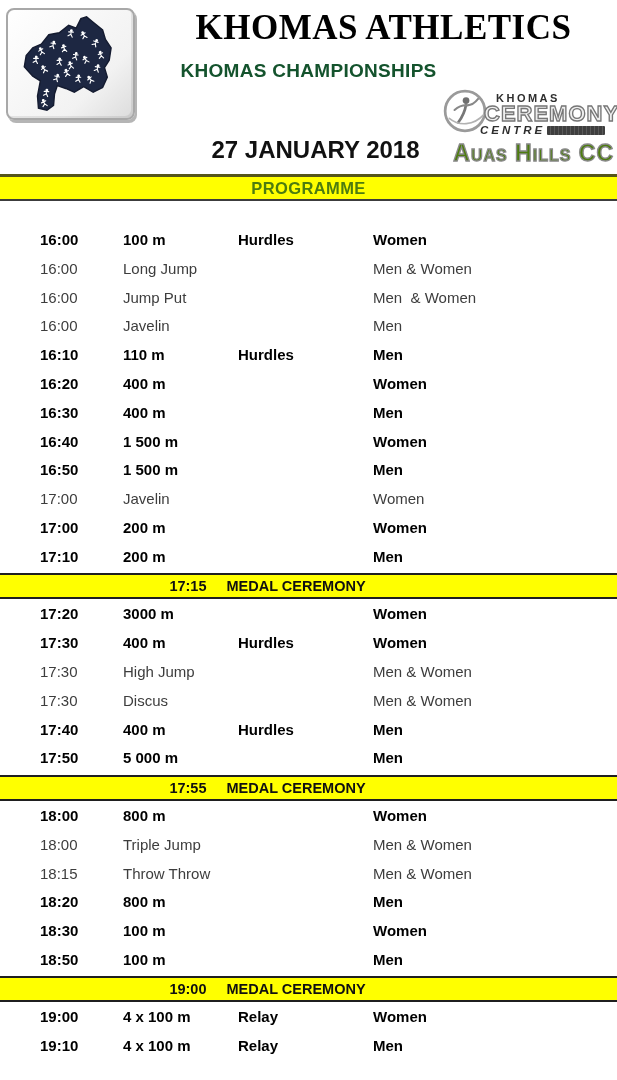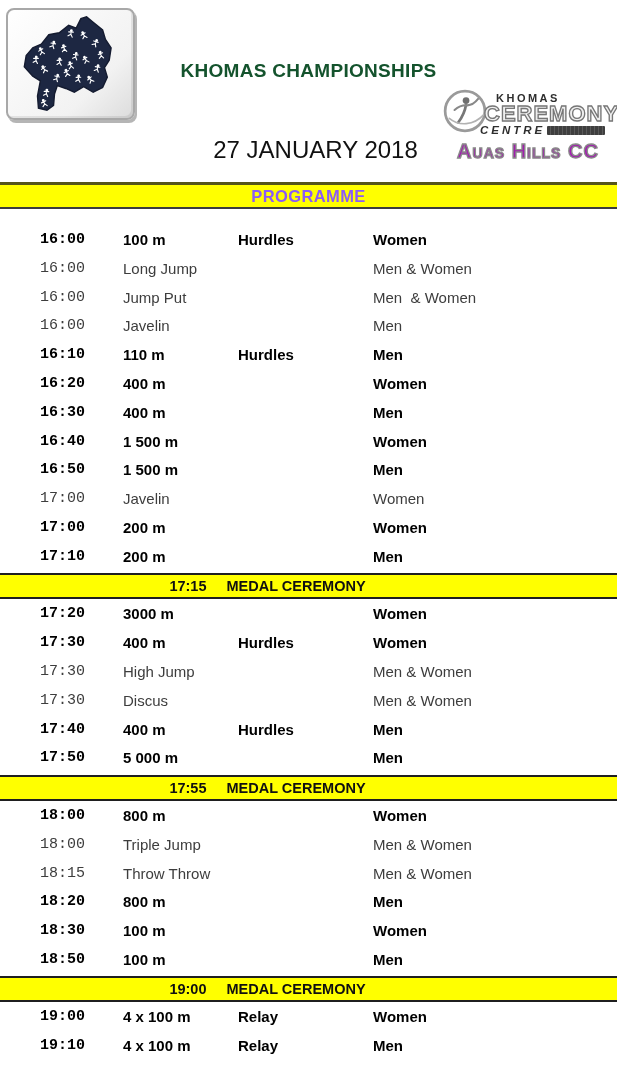--- a/index.html
+++ b/index.html
@@ -12,50 +12,50 @@
              border:2px solid #a8a8a8;border-radius:8px;
              box-shadow:2px 3px 0 rgba(120,120,120,.55), inset -2px -2px 0 rgba(0,0,0,.08);}
   .logo-tile svg{display:block;margin:3px auto 0 auto;}
 
   .page-title{position:absolute;left:150px;right:0;top:8px;text-align:center;
               font-family:"Liberation Serif",serif;font-weight:700;font-size:35px;
               letter-spacing:.5px;color:#000;}
   .page-subtitle{position:absolute;left:0;right:0;top:60px;text-align:center;
                  font-weight:700;font-size:19px;letter-spacing:.3px;color:#14532d;}
   .event-date{position:absolute;left:14px;right:0;top:136px;text-align:center;
-              font-weight:400;font-size:24px;color:#111;}
+              font-weight:700;font-size:24px;color:#111;}
 
   
   .sponsor{position:absolute;top:86px;right:3px;width:172px;}
   .mc-top{position:relative;height:52px;}
   .mc-circle{position:absolute;left:0;top:2px;}
   .mc-khomas{position:absolute;left:54px;top:6px;font-weight:700;font-size:11px;
              letter-spacing:2.5px;color:#2e2e2e;}
   .mc-medical{position:absolute;left:42px;top:15px;font-weight:700;font-size:22px;
               letter-spacing:1px;color:#efefef;-webkit-text-stroke:1.3px #777;
               text-shadow:0 0 1px #888;}
   .mc-centre-row{position:absolute;left:38px;top:38px;display:flex;align-items:center;font-style:italic;}
   .mc-centre{font-weight:700;font-size:11.5px;letter-spacing:3px;color:#2e2e2e;}
   .mc-tagbar{width:58px;height:9px;margin-left:2px;border-radius:1px;background:
              repeating-linear-gradient(90deg,#3f3f3f 0 3px,#5a5a5a 3px 4px);}
-  .mc-venue{margin-top:2px;text-align:center;font-weight:700;font-size:20px;
-            font-variant:small-caps;letter-spacing:1px;color:#a21caf;
+  .mc-venue{margin-top:2px;text-align:right;font-weight:700;font-size:23px;
+            font-variant:small-caps;letter-spacing:1px;color:#4d7c0f;
             -webkit-text-stroke:1.3px #8a8a8a;text-shadow:0 0 1px #999;}
 
   
   .prog-band{position:absolute;left:0;right:0;top:174px;height:22px;background:#ffff00;
              border-top:3px solid #55551a;border-bottom:2px solid #3c3c3c;
              display:flex;align-items:center;justify-content:center;
-             font-weight:700;font-size:16.5px;letter-spacing:.4px;color:#8b5cf6;margin-top:8px;}
+             font-weight:700;font-size:16.5px;letter-spacing:.4px;color:#4d7c0f;}
 
   
   .schedule{position:absolute;left:0;right:0;top:226px;display:flex;flex-direction:column;}
   .srow{position:relative;height:28.8px;flex:none;font-size:15px;}
   .cell{position:absolute;top:0;line-height:28.8px;white-space:pre;}
-  .cell.c-time{left:40px;font-family:Liberation Mono, monospace;}
+  .cell.c-time{left:40px;}
   .cell.c-event{left:123px;}
   .cell.c-detail{left:238px;}
   .cell.c-gender{left:373px;}
   .srow[data-kind="track"] .cell{font-weight:700;color:#000;}
   .srow[data-kind="field"] .cell{font-weight:400;color:#3d3d3d;}
   .srow[data-kind="ceremony"]{height:22px;margin:1.4px 0;background:#ffff00;
       border-top:2px solid #1f1f1f;border-bottom:2px solid #1f1f1f;
       display:flex;align-items:center;justify-content:center;}
   .bandwrap{display:none;}
   .srow[data-kind="ceremony"] .bandwrap{display:flex;gap:20px;transform:translateX(-41px);
@@ -91,20 +91,21 @@
       <use href="#athlete" transform="translate(55,38) rotate(-8)"></use>
       <use href="#athlete" transform="translate(67,46) rotate(18)"></use>
       <use href="#athlete" transform="translate(78,50) rotate(-22)"></use>
       <use href="#athlete" transform="translate(50,52) rotate(8)"></use>
       <use href="#athlete" transform="translate(62,56) rotate(-12)"></use>
       <use href="#athlete" transform="translate(36,85) rotate(15)"></use>
       <use href="#athlete" transform="translate(34,96) rotate(-15)"></use>
     </svg>
   </div>
 
+  <div class="page-title">KHOMAS ATHLETICS</div>
   <div class="page-subtitle">KHOMAS CHAMPIONSHIPS</div>
   <div class="event-date">27 JANUARY 2018</div>
 
   <div class="sponsor">
     <div class="mc-top">
       <svg class="mc-circle" width="46" height="46" viewBox="0 0 44 44">
         <circle cx="22" cy="22" r="19" fill="none" stroke="#9a9a9a" stroke-width="2.6"></circle>
         <circle cx="23" cy="12" r="3.2" fill="#6f6f6f"></circle>
         <path d="M23,16 C22,22 20,27 15.5,33" stroke="#777" stroke-width="2.6" fill="none" stroke-linecap="round"></path>
         <path d="M12,21 C16,17.5 20,16.5 23,16.5 C27,17 31,15 34.5,10.5" stroke="#888" stroke-width="2" fill="none" stroke-linecap="round"></path>

